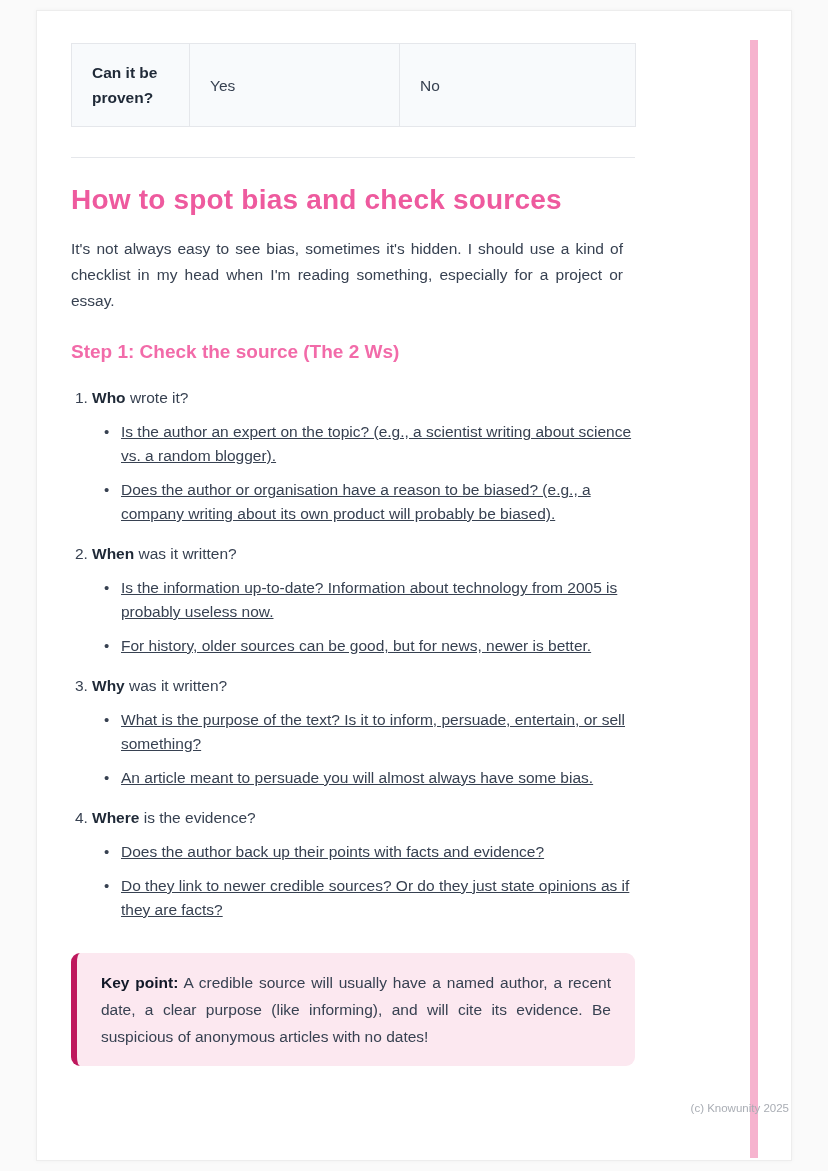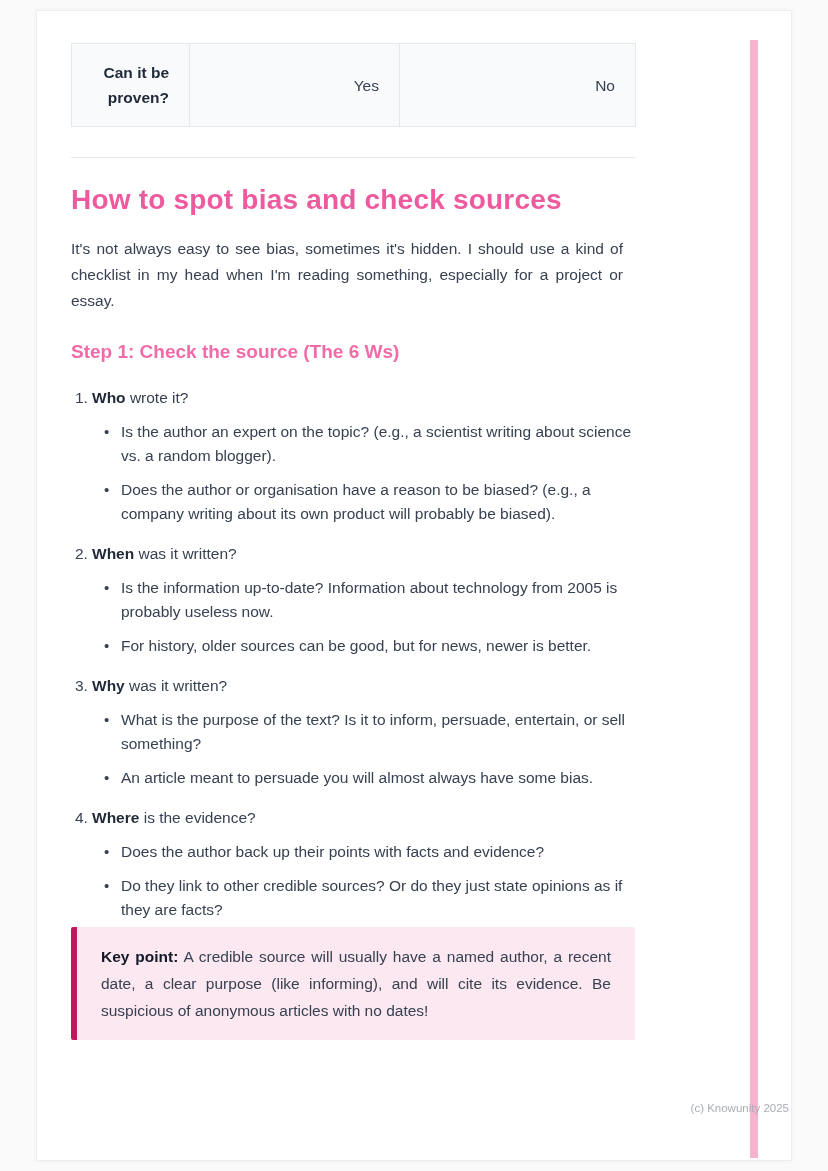--- a/index.html
+++ b/index.html
@@ -26,21 +26,21 @@
     box-shadow:0 0 5px rgba(0,0,0,0.04);
   }
   .stripe{
     position:absolute;left:713px;top:29px;width:8px;height:1118px;
     background:var(--stripe-pink);
   }
   .content{
     position:absolute;left:34px;top:32px;width:564px;
     font-size:15.5px;
   }
-  table{width:100%;border-collapse:collapse;table-layout:fixed;text-align:right;}
+  table{width:100%;border-collapse:collapse;table-layout:fixed;}
   td{
     border:1px solid var(--border);
     padding:16px 20px;vertical-align:middle;
     line-height:25px;font-size:15.5px;color:var(--text);
     background:#ffffff;
   }
   tr.striped td{background:#f8fafc;}
   td.label{font-weight:bold;color:var(--text-dark);}
   hr.divider{
     border:none;border-top:1px solid var(--border);
@@ -61,26 +61,26 @@
   }
   .checklist{margin-top:23px;}
   .num-item{margin-top:16px;}
   .num-item:first-child{margin-top:0;}
   .num-row{display:flex;line-height:24px;}
   .num-marker{width:21px;flex:0 0 21px;padding-left:4px;}
   .num-title b{color:var(--text-dark);}
   .bullets{margin-top:6px;}
   .bullet{display:flex;margin-left:33px;margin-top:10px;line-height:24px;}
   .bullet-marker{width:17px;flex:0 0 17px;font-size:15px;}
-  .bullet-text{flex:1;}
+  .bullet-text{flex:1;text-decoration:underline;}
   .keypoint{
-    margin-top:5px;
+    margin-top:31px;
     background:var(--keypoint-bg);
     border-left:6px solid var(--keypoint-border);
-    border-radius:2px;
+    border-radius:9px;
     padding:16px 24px;
     line-height:27px;text-align:justify;color:var(--text);
   }
   .keypoint b{color:#111827;}
   .footer{
     position:absolute;right:2px;top:1091px;
     font-size:11.5px;color:#a9adb4;
   }
 </style>
 </head>
@@ -104,21 +104,21 @@
         </tr>
       </tbody>
     </table>
 
     <hr class="divider">
 
     <h2 class="section-heading">How to spot bias and check sources</h2>
 
     <p class="intro">It's not always easy to see bias, sometimes it's hidden. I should use a kind of checklist in my head when I'm reading something, especially for a project or essay.</p>
 
-    <h3 class="step-heading">Step 1: Check the source (The 6 Ws)</h3>
+    <h3 class="step-heading">Step 1: Check the source (The 2 Ws)</h3>
 
     <div class="checklist">
 
       <div class="num-item">
         <div class="num-row">
           <span class="num-marker">1.</span>
           <span class="num-title"><b>Who</b><span> wrote it?</span></span>
         </div>
         <div class="bullets">
           <div class="bullet">
@@ -171,21 +171,21 @@
           <span class="num-marker">4.</span>
           <span class="num-title"><b>Where</b><span> is the evidence?</span></span>
         </div>
         <div class="bullets">
           <div class="bullet">
             <span class="bullet-marker">•</span>
             <span class="bullet-text">Does the author back up their points with facts and evidence?</span>
           </div>
           <div class="bullet">
             <span class="bullet-marker">•</span>
-            <span class="bullet-text">Do they link to other credible sources? Or do they just state opinions as if they are facts?</span>
+            <span class="bullet-text">Do they link to newer credible sources? Or do they just state opinions as if they are facts?</span>
           </div>
         </div>
       </div>
 
     </div>
 
     <div class="keypoint">
       <b>Key point:</b><span> A credible source will usually have a named author, a recent date, a clear purpose (like informing), and will cite its evidence. Be suspicious of anonymous articles with no dates!</span>
     </div>
 

